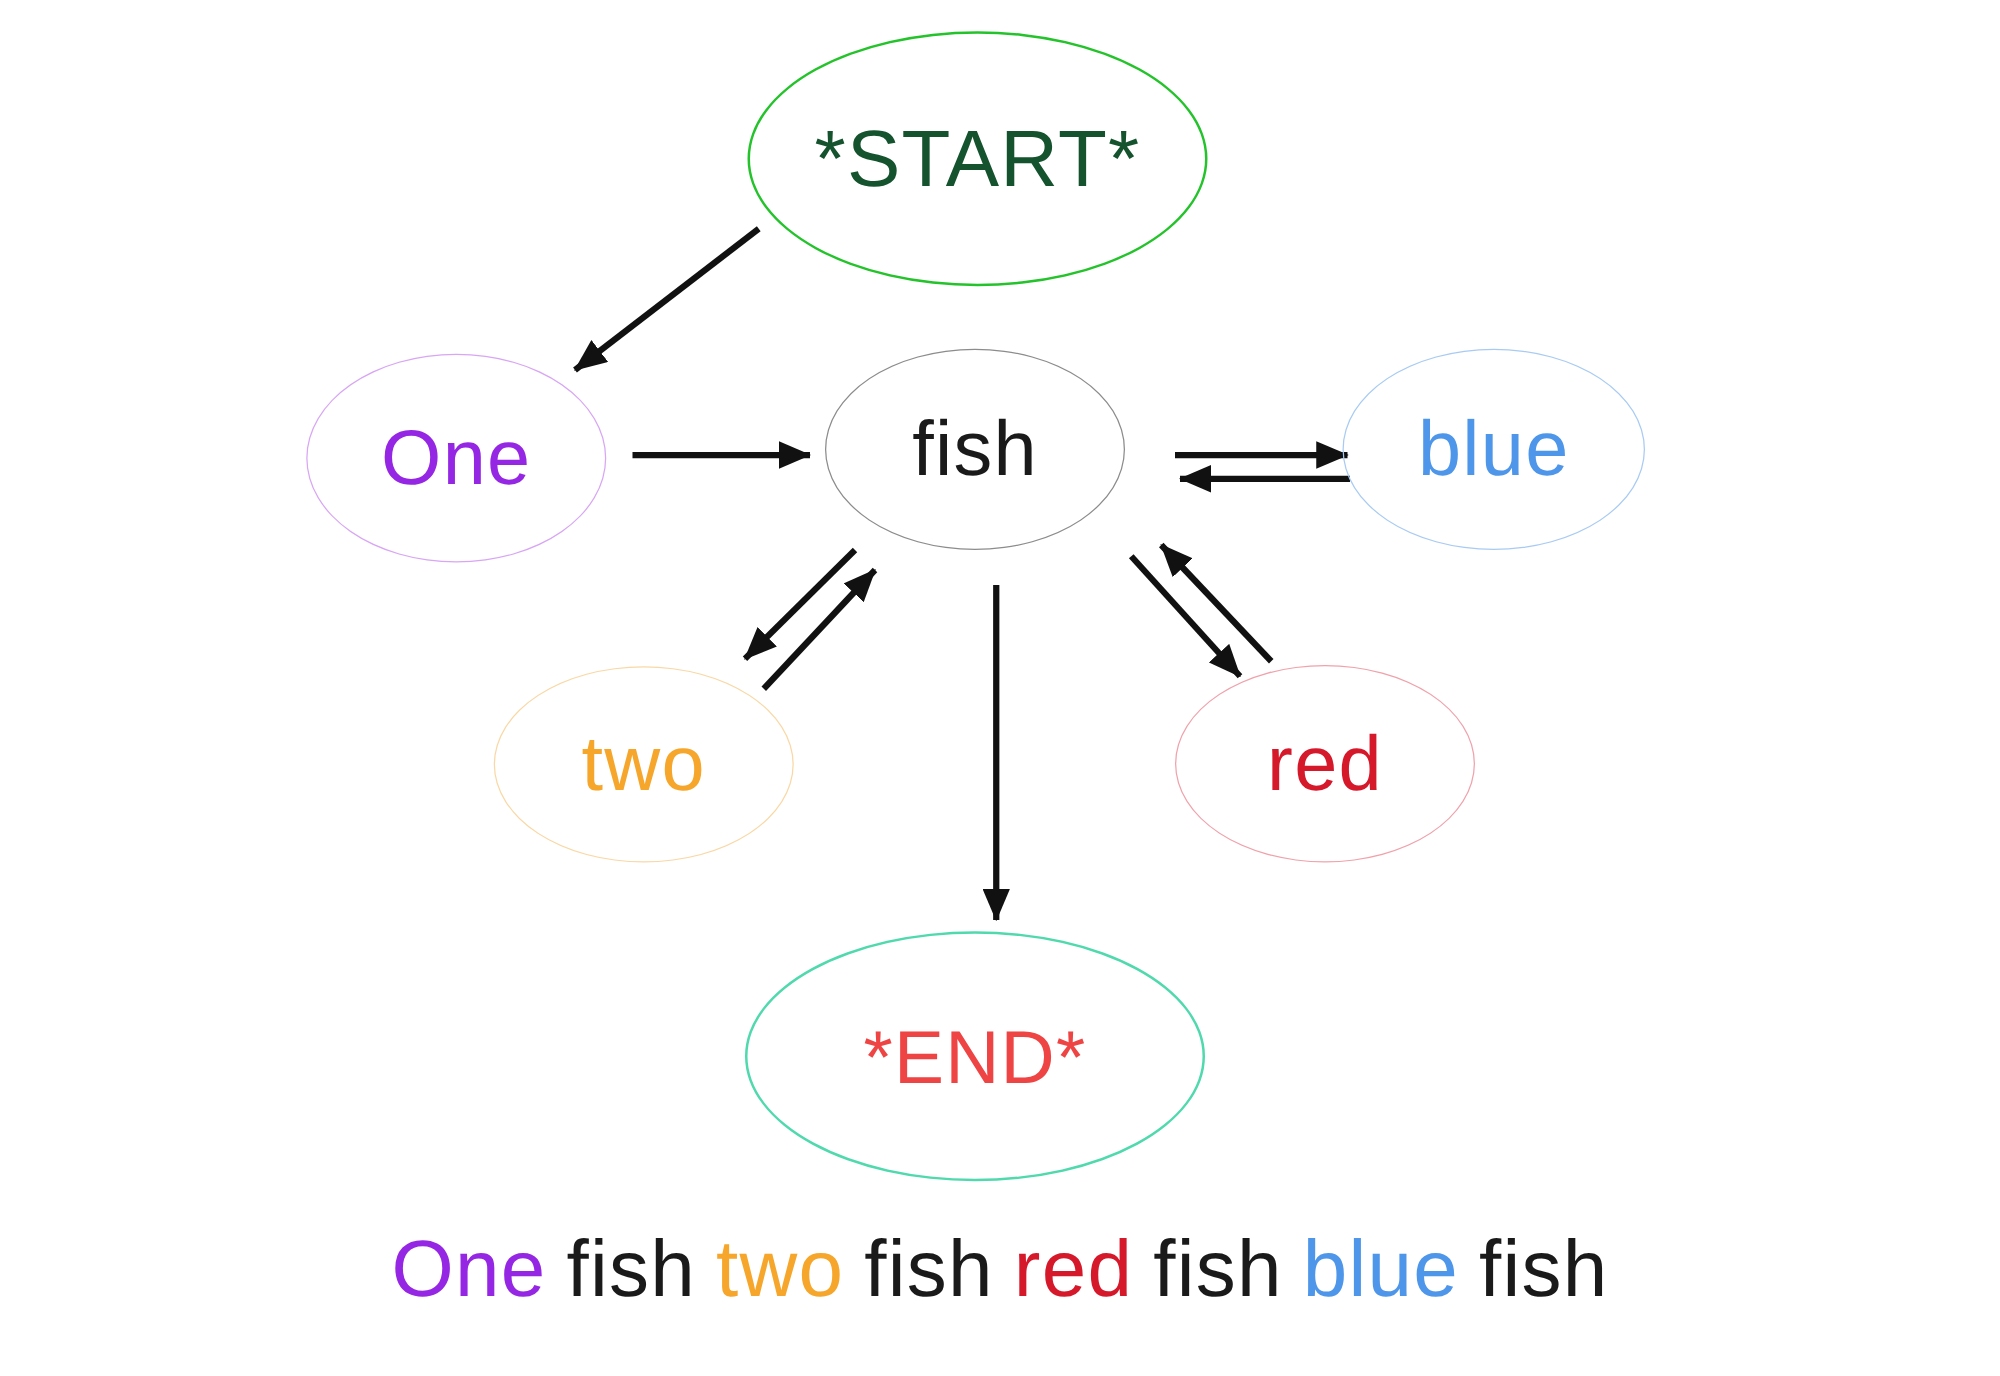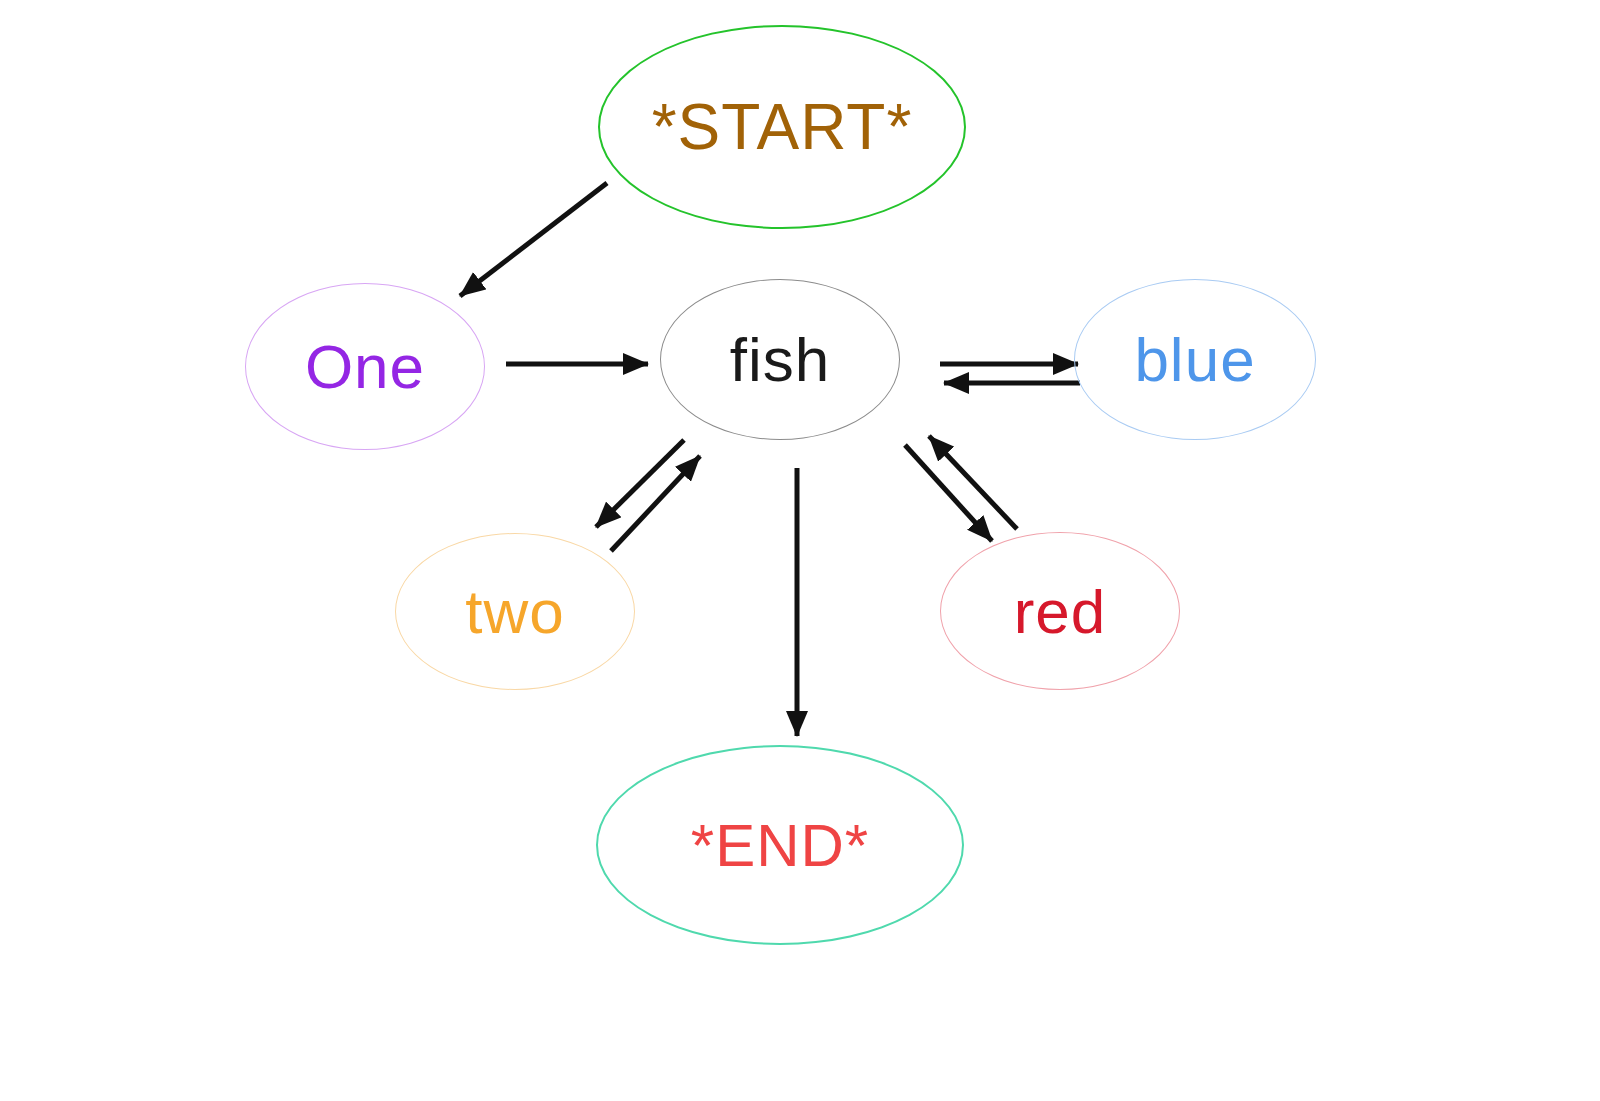--- a/index.html
+++ b/index.html
@@ -21,21 +21,21 @@
     display: flex;
     align-items: center;
     justify-content: center;
     font-weight: 300;
     letter-spacing: 1px;
     box-sizing: border-box;
     background: #ffffff00;
   }
   
   .node-start { left: 598px; top: 25px;  width: 368px; height: 204px; font-size: 64px;
-                border: 2px solid #24C32B; color: #a16207; }
+                border: 2px solid #24C32B; color: #14532d; }
   .node-one   { left: 245px; top: 283px; width: 240px; height: 167px; font-size: 62px;
                 border: 1.5px solid #D8A6F4; color: #9426E4; }
   .node-fish  { left: 660px; top: 279px; width: 240px; height: 161px; font-size: 62px;
                 border: 1.5px solid #8C8C8C; color: #1A1A1A; }
   .node-blue  { left: 1074px; top: 279px; width: 242px; height: 161px; font-size: 62px;
                 border: 1.5px solid #A9CBF3; color: #4E96EA; }
   .node-two   { left: 395px; top: 533px; width: 240px; height: 157px; font-size: 62px;
                 border: 1.5px solid #F9D8A6; color: #F6A62B; }
   .node-red   { left: 940px; top: 532px; width: 240px; height: 158px; font-size: 62px;
                 border: 1.5px solid #F0A2AB; color: #D6182B; }
@@ -115,14 +115,17 @@
   </div>
 
   <div class="node node-red">
     <span>red</span>
   </div>
 
   <div class="node node-end">
     <span>*END*</span>
   </div>
 
+  <div class="caption">
+    <span class="w-purple">One</span><span class="w-black">fish</span><span class="w-orange">two</span><span class="w-black">fish</span><span class="w-red">red</span><span class="w-black">fish</span><span class="w-blue">blue</span><span class="w-black">fish</span>
+  </div>
 
 </div>
 
 </body></html>

